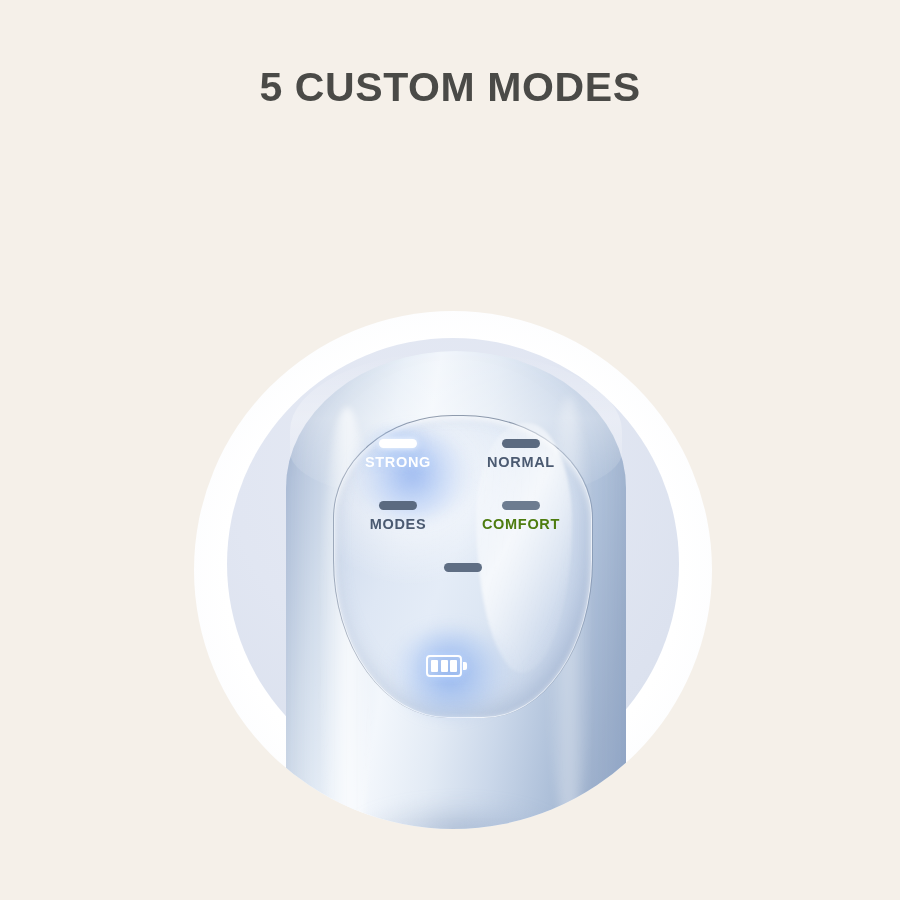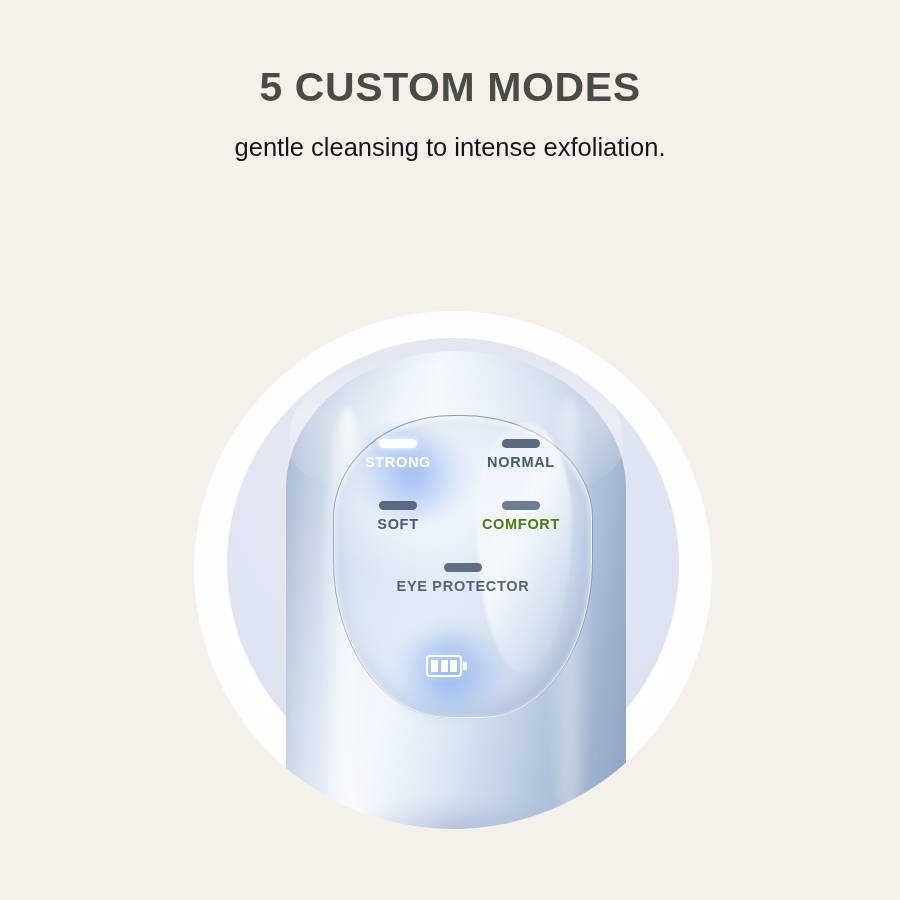--- a/index.html
+++ b/index.html
@@ -376,21 +376,20 @@
   }
 </style>
 </head>
 <body>
 
 <div class="page">
 
   <div class="header">
     <h1 class="headline">5 CUSTOM MODES</h1>
     <p class="subhead">
-      <span class="sub-line">gentle cleansing to intense exfoliation.</span>
     </p>
   </div>
 
   <div class="stage">
 
     <div class="halo"></div>
     <div class="disc"></div>
 
     <div class="device-clip">
 
@@ -413,31 +412,30 @@
           <div class="mode-label">STRONG</div>
         </div>
 
         <div class="mode mode-normal dim-1">
           <div class="led"></div>
           <div class="mode-label">NORMAL</div>
         </div>
 
         <div class="mode mode-soft dim-1">
           <div class="led"></div>
-          <div class="mode-label">SOFT</div>
+          <div class="mode-label">MODES</div>
         </div>
 
         <div class="mode mode-comfort dim-2">
           <div class="led"></div>
           <div class="mode-label">COMFORT</div>
         </div>
 
         <div class="mode mode-eye dim-3">
           <div class="led"></div>
-          <div class="mode-label">EYE PROTECTOR</div>
         </div>
 
       </div>
 
       <div class="battery">
         <div class="batt-shell"></div>
         <div class="batt-nub"></div>
         <div class="batt-bars">
           <i></i>
           <i></i>

